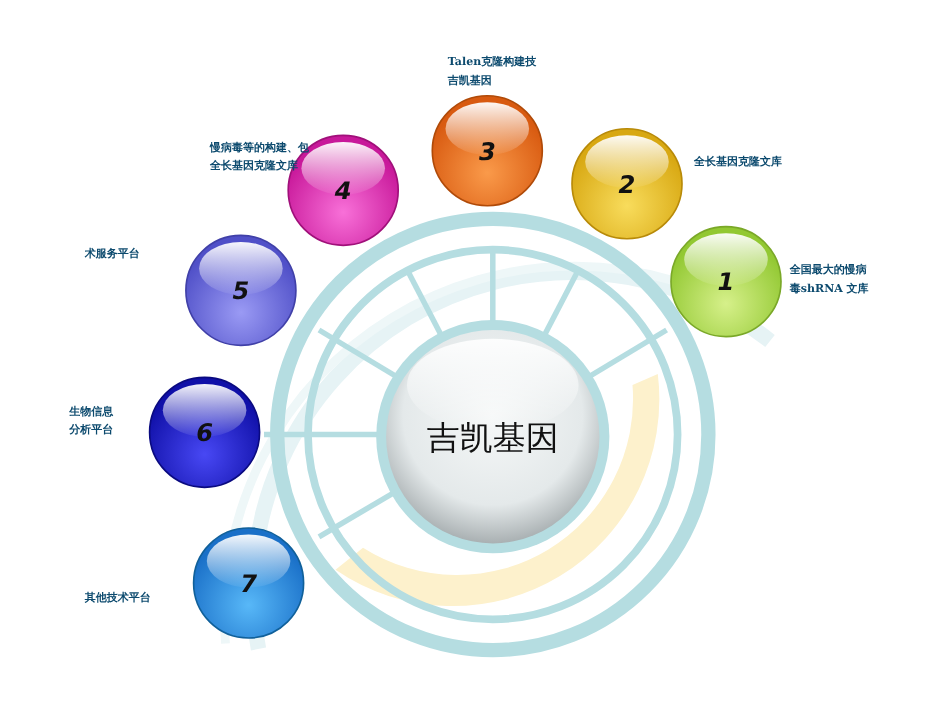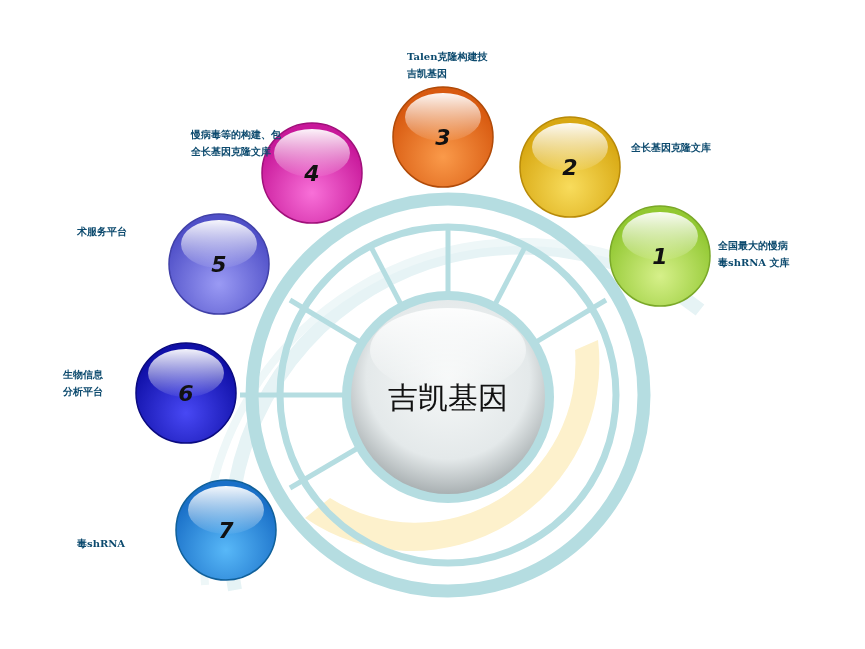--- a/index.html
+++ b/index.html
@@ -139,14 +139,14 @@
   <div>全长基因克隆文库</div>
 </div>
 <div class="label" style="left:77px; top:223px;">
   <div>术服务平台</div>
 </div>
 <div class="label" style="left:63px; top:366px;">
   <div>生物信息</div>
   <div>分析平台</div>
 </div>
 <div class="label" style="left:77px; top:535px;">
-  <div>毒shRNA</div>
+  <div>其他技术平台</div>
 </div>
 
 </body></html>

